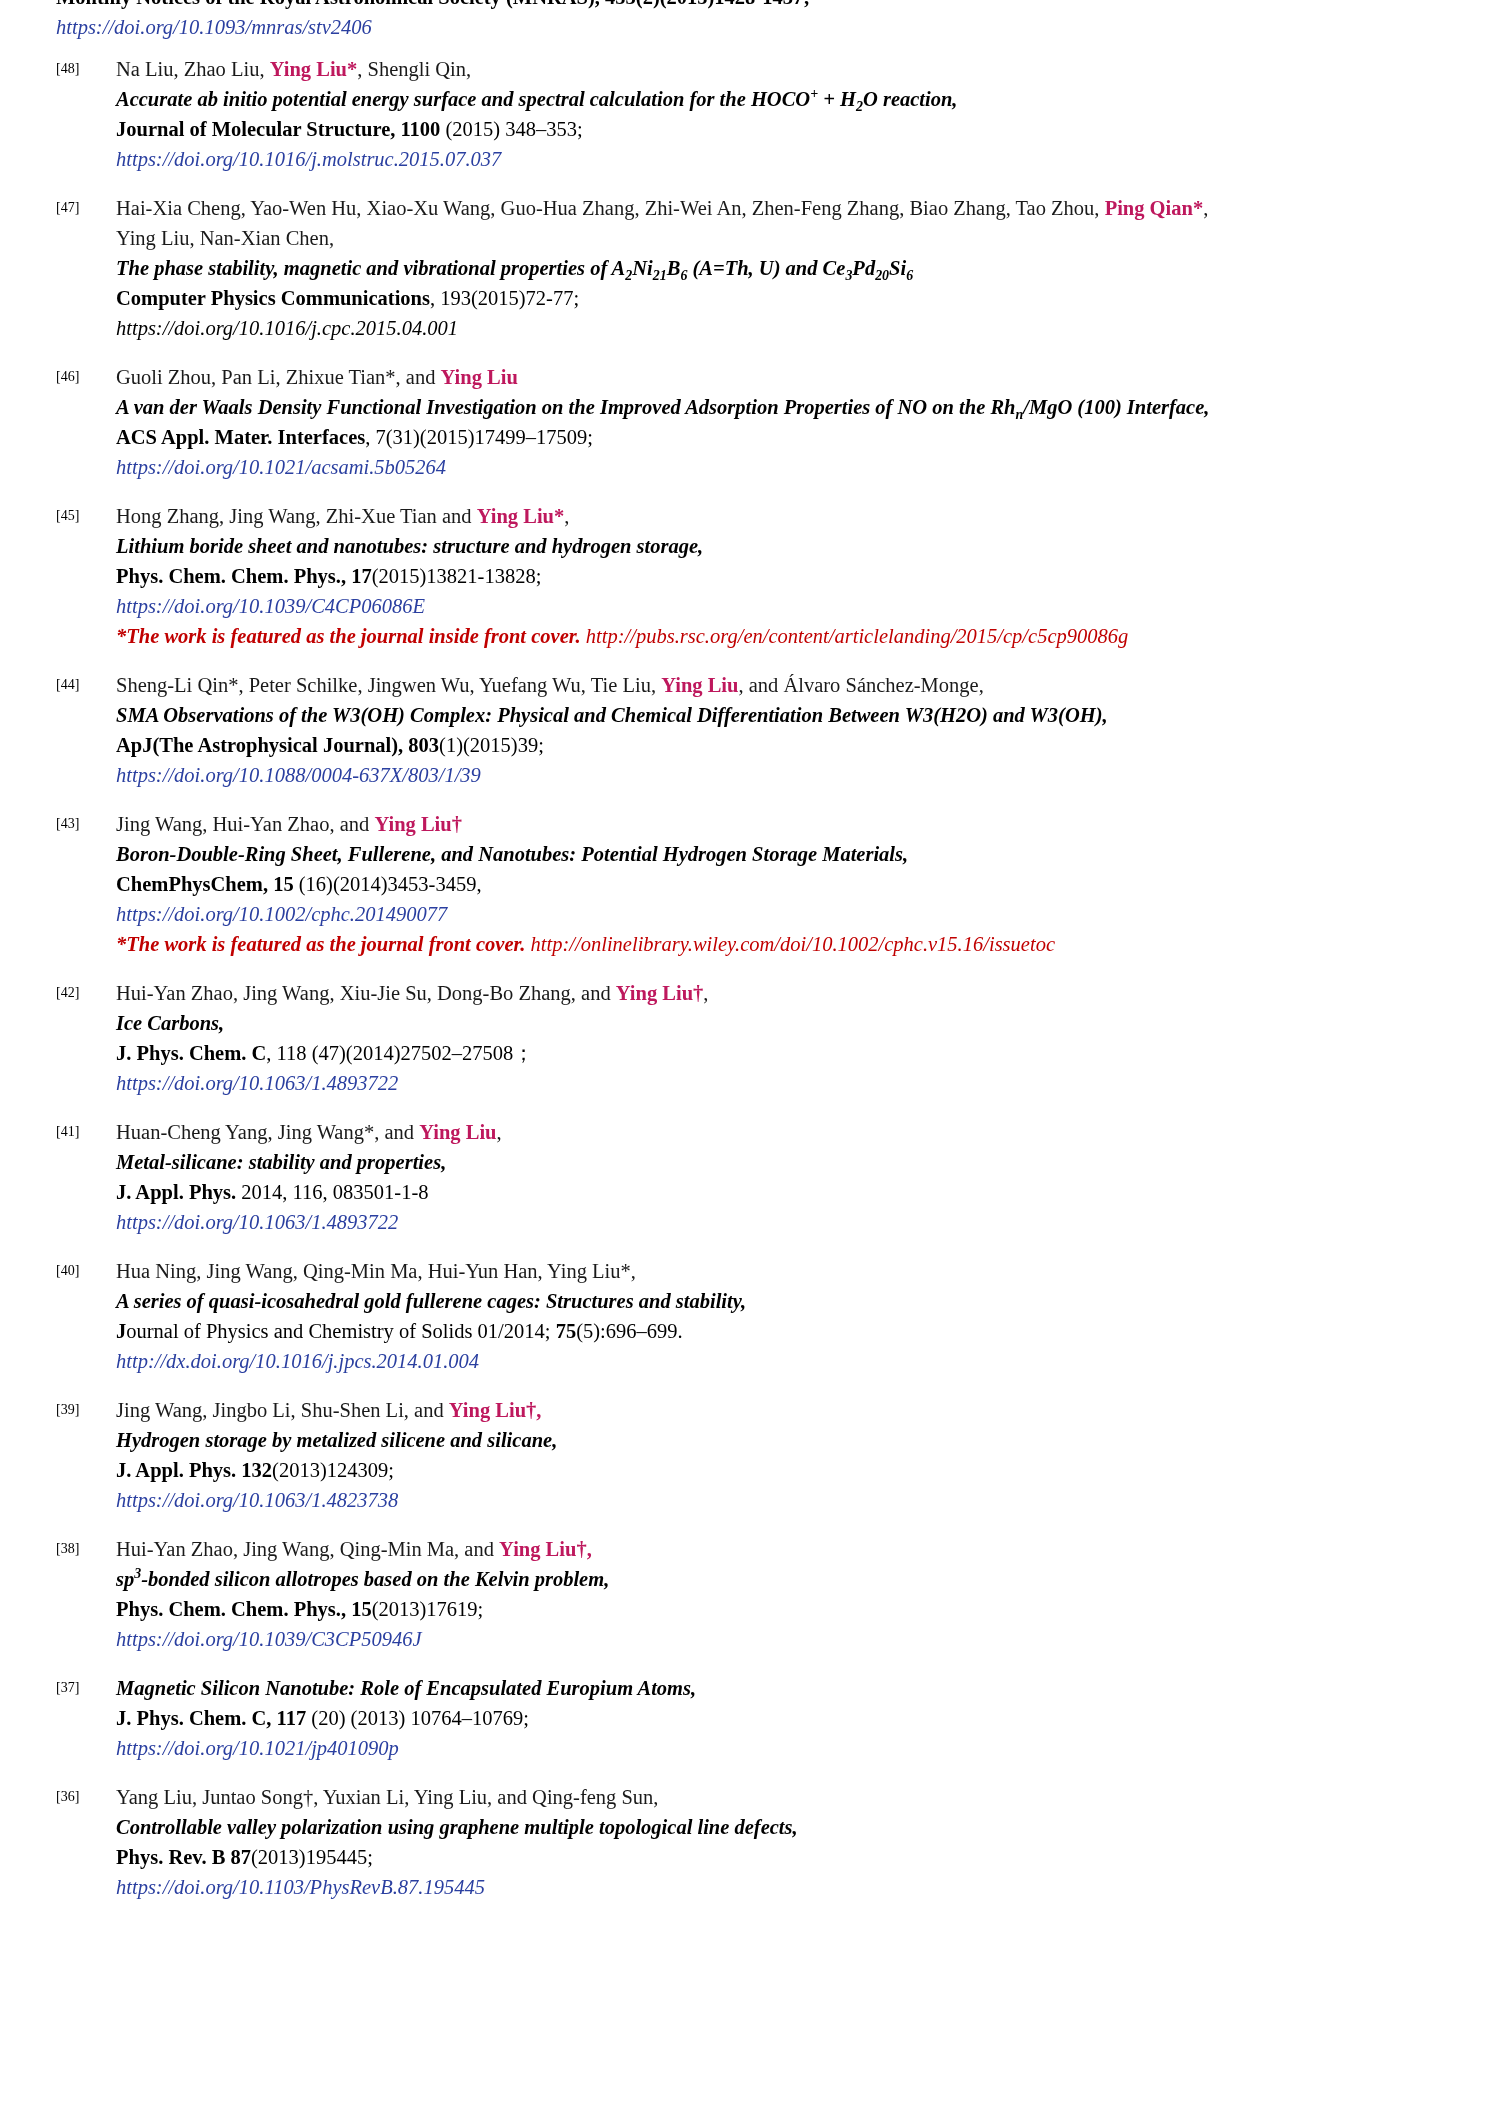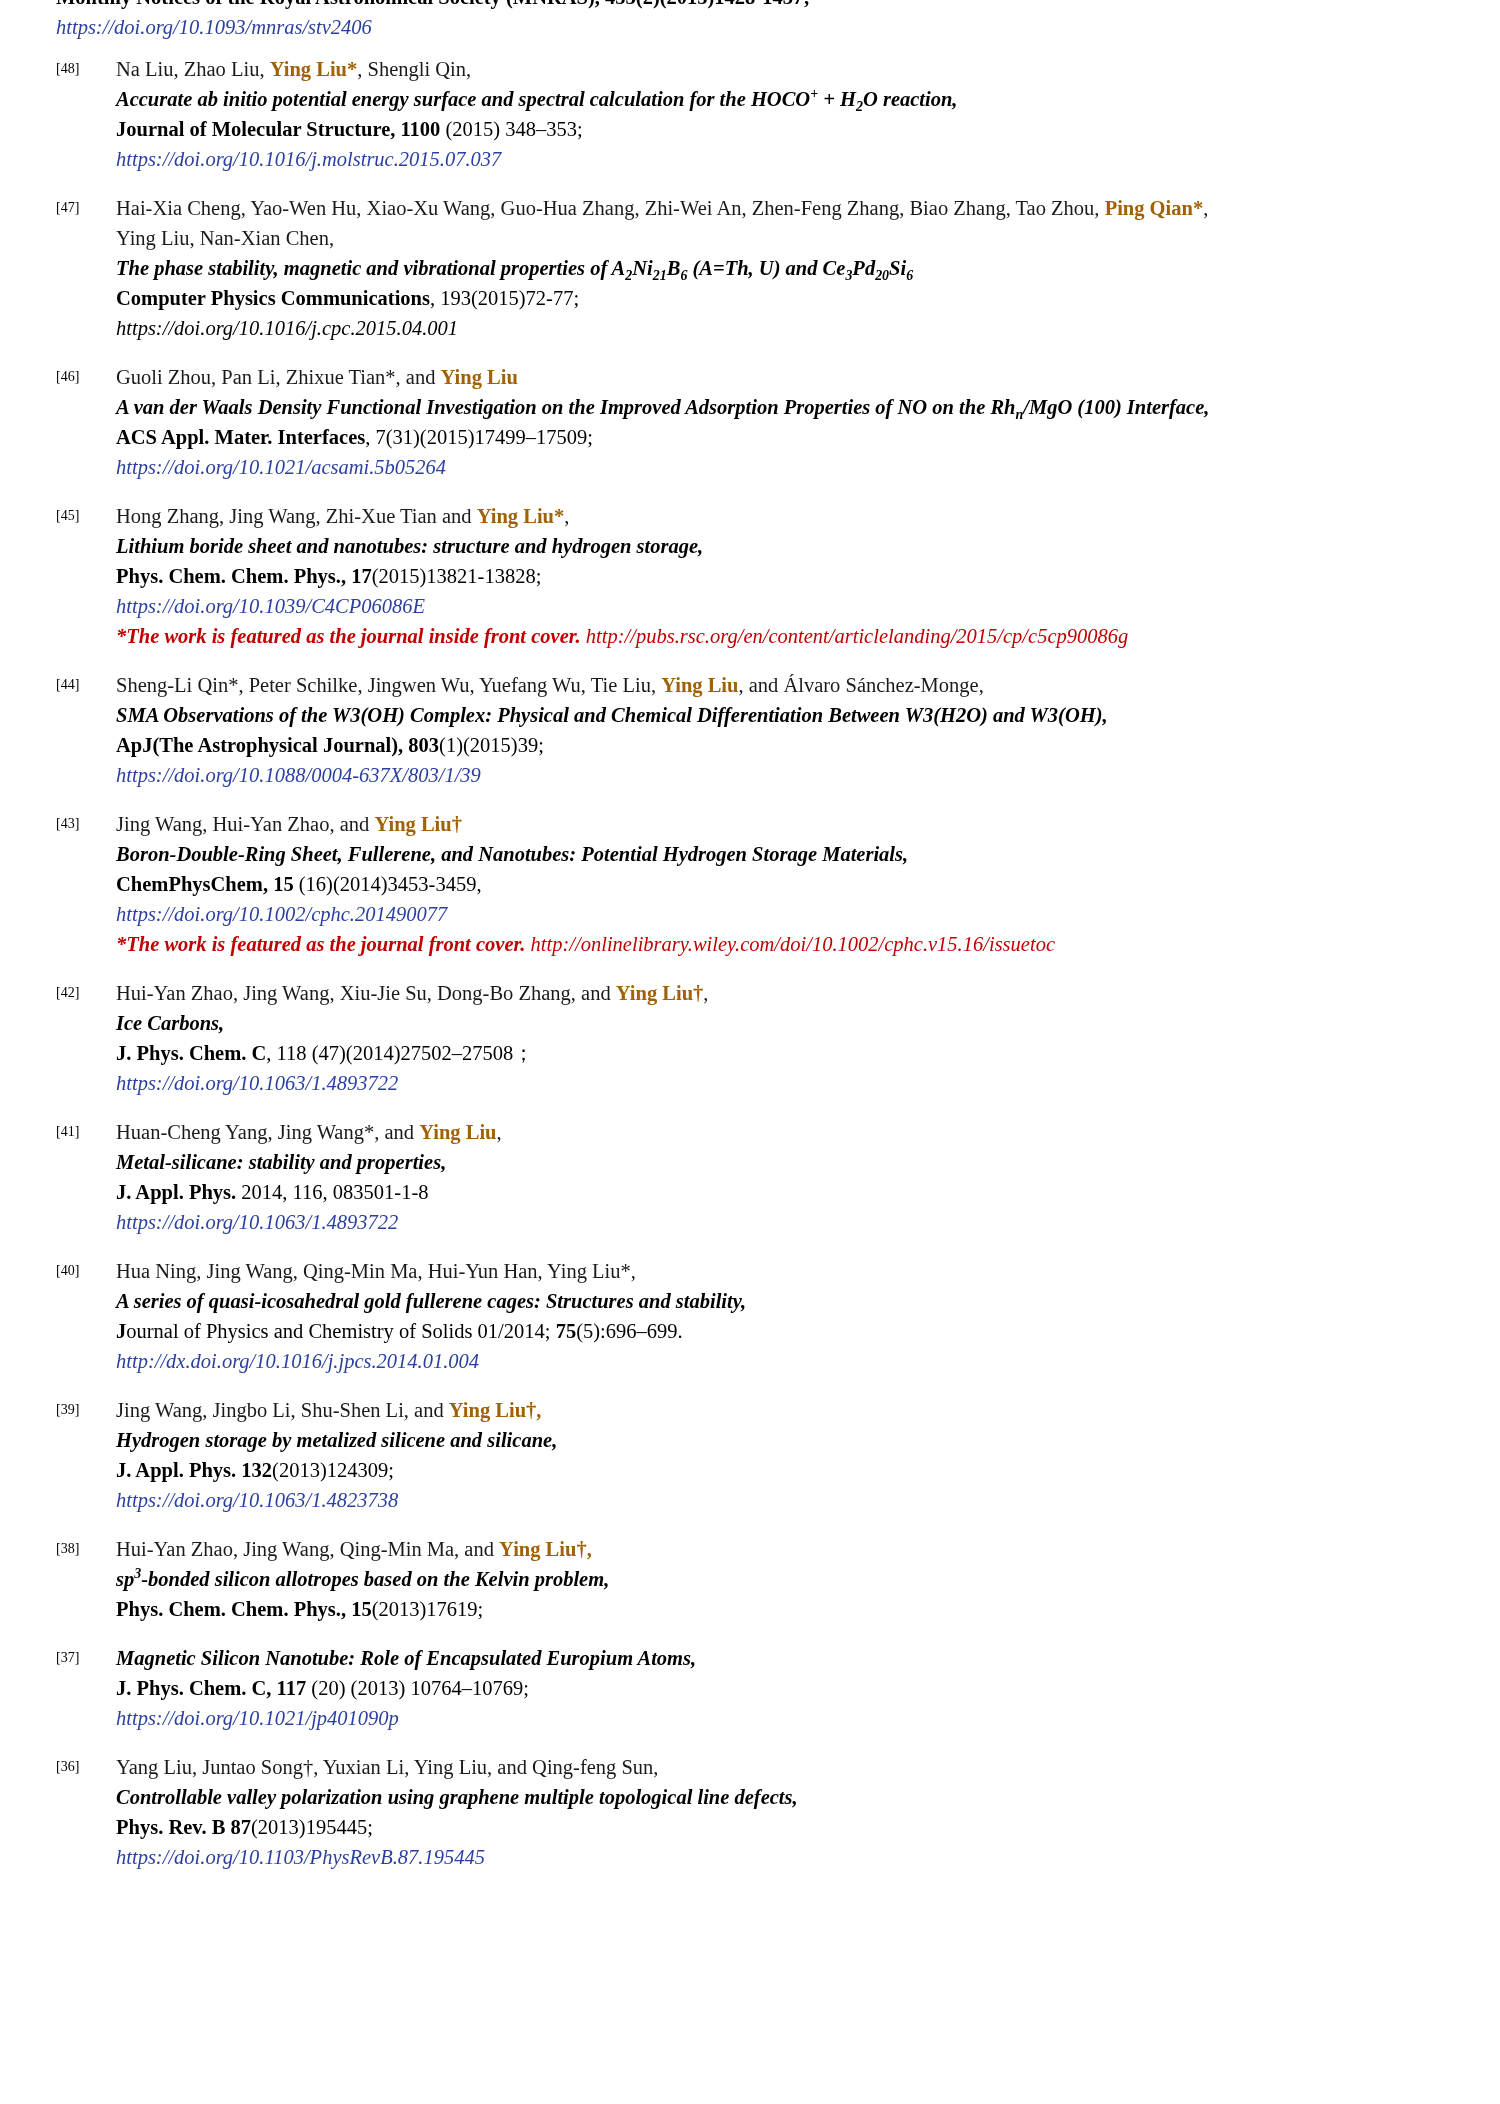--- a/index.html
+++ b/index.html
@@ -44,21 +44,21 @@
   }
   .body {
     flex: 1 1 auto;
   }
   .line {
     font-size: 20.5px;
     line-height: 30px;
   }
   .authors { color: #1a1a1a; }
   .hl {
-    color: #a16207;
+    color: #be185d;
     font-weight: bold;
   }
   .title {
     font-weight: bold;
     font-style: italic;
     color: #000;
   }
   .journal { color: #000; }
   .journal b { font-weight: bold; }
   .doi {
@@ -237,20 +237,21 @@
   <div class="entry">
     <div class="num">[38]</div>
     <div class="body">
       <div class="line authors">
         <span>Hui-Yan Zhao, Jing Wang, Qing-Min Ma, and </span><span class="hl">Ying Liu†</span><span class="hl">,</span>
       </div>
       <div class="line title">sp<sup>3</sup>-bonded silicon allotropes based on the Kelvin problem,</div>
       <div class="line journal">
         <b>Phys. Chem. Chem. Phys., 15</b><span>(2013)17619;</span>
       </div>
+      <div class="line doi">https://doi.org/10.1039/C3CP50946J</div>
     </div>
   </div>
 
   <div class="entry">
     <div class="num">[37]</div>
     <div class="body">
       <div class="line title">Magnetic Silicon Nanotube: Role of Encapsulated Europium Atoms,</div>
       <div class="line journal">
         <b>J. Phys. Chem. C, 117</b><span> (20) (2013) 10764–10769;</span>
       </div>

